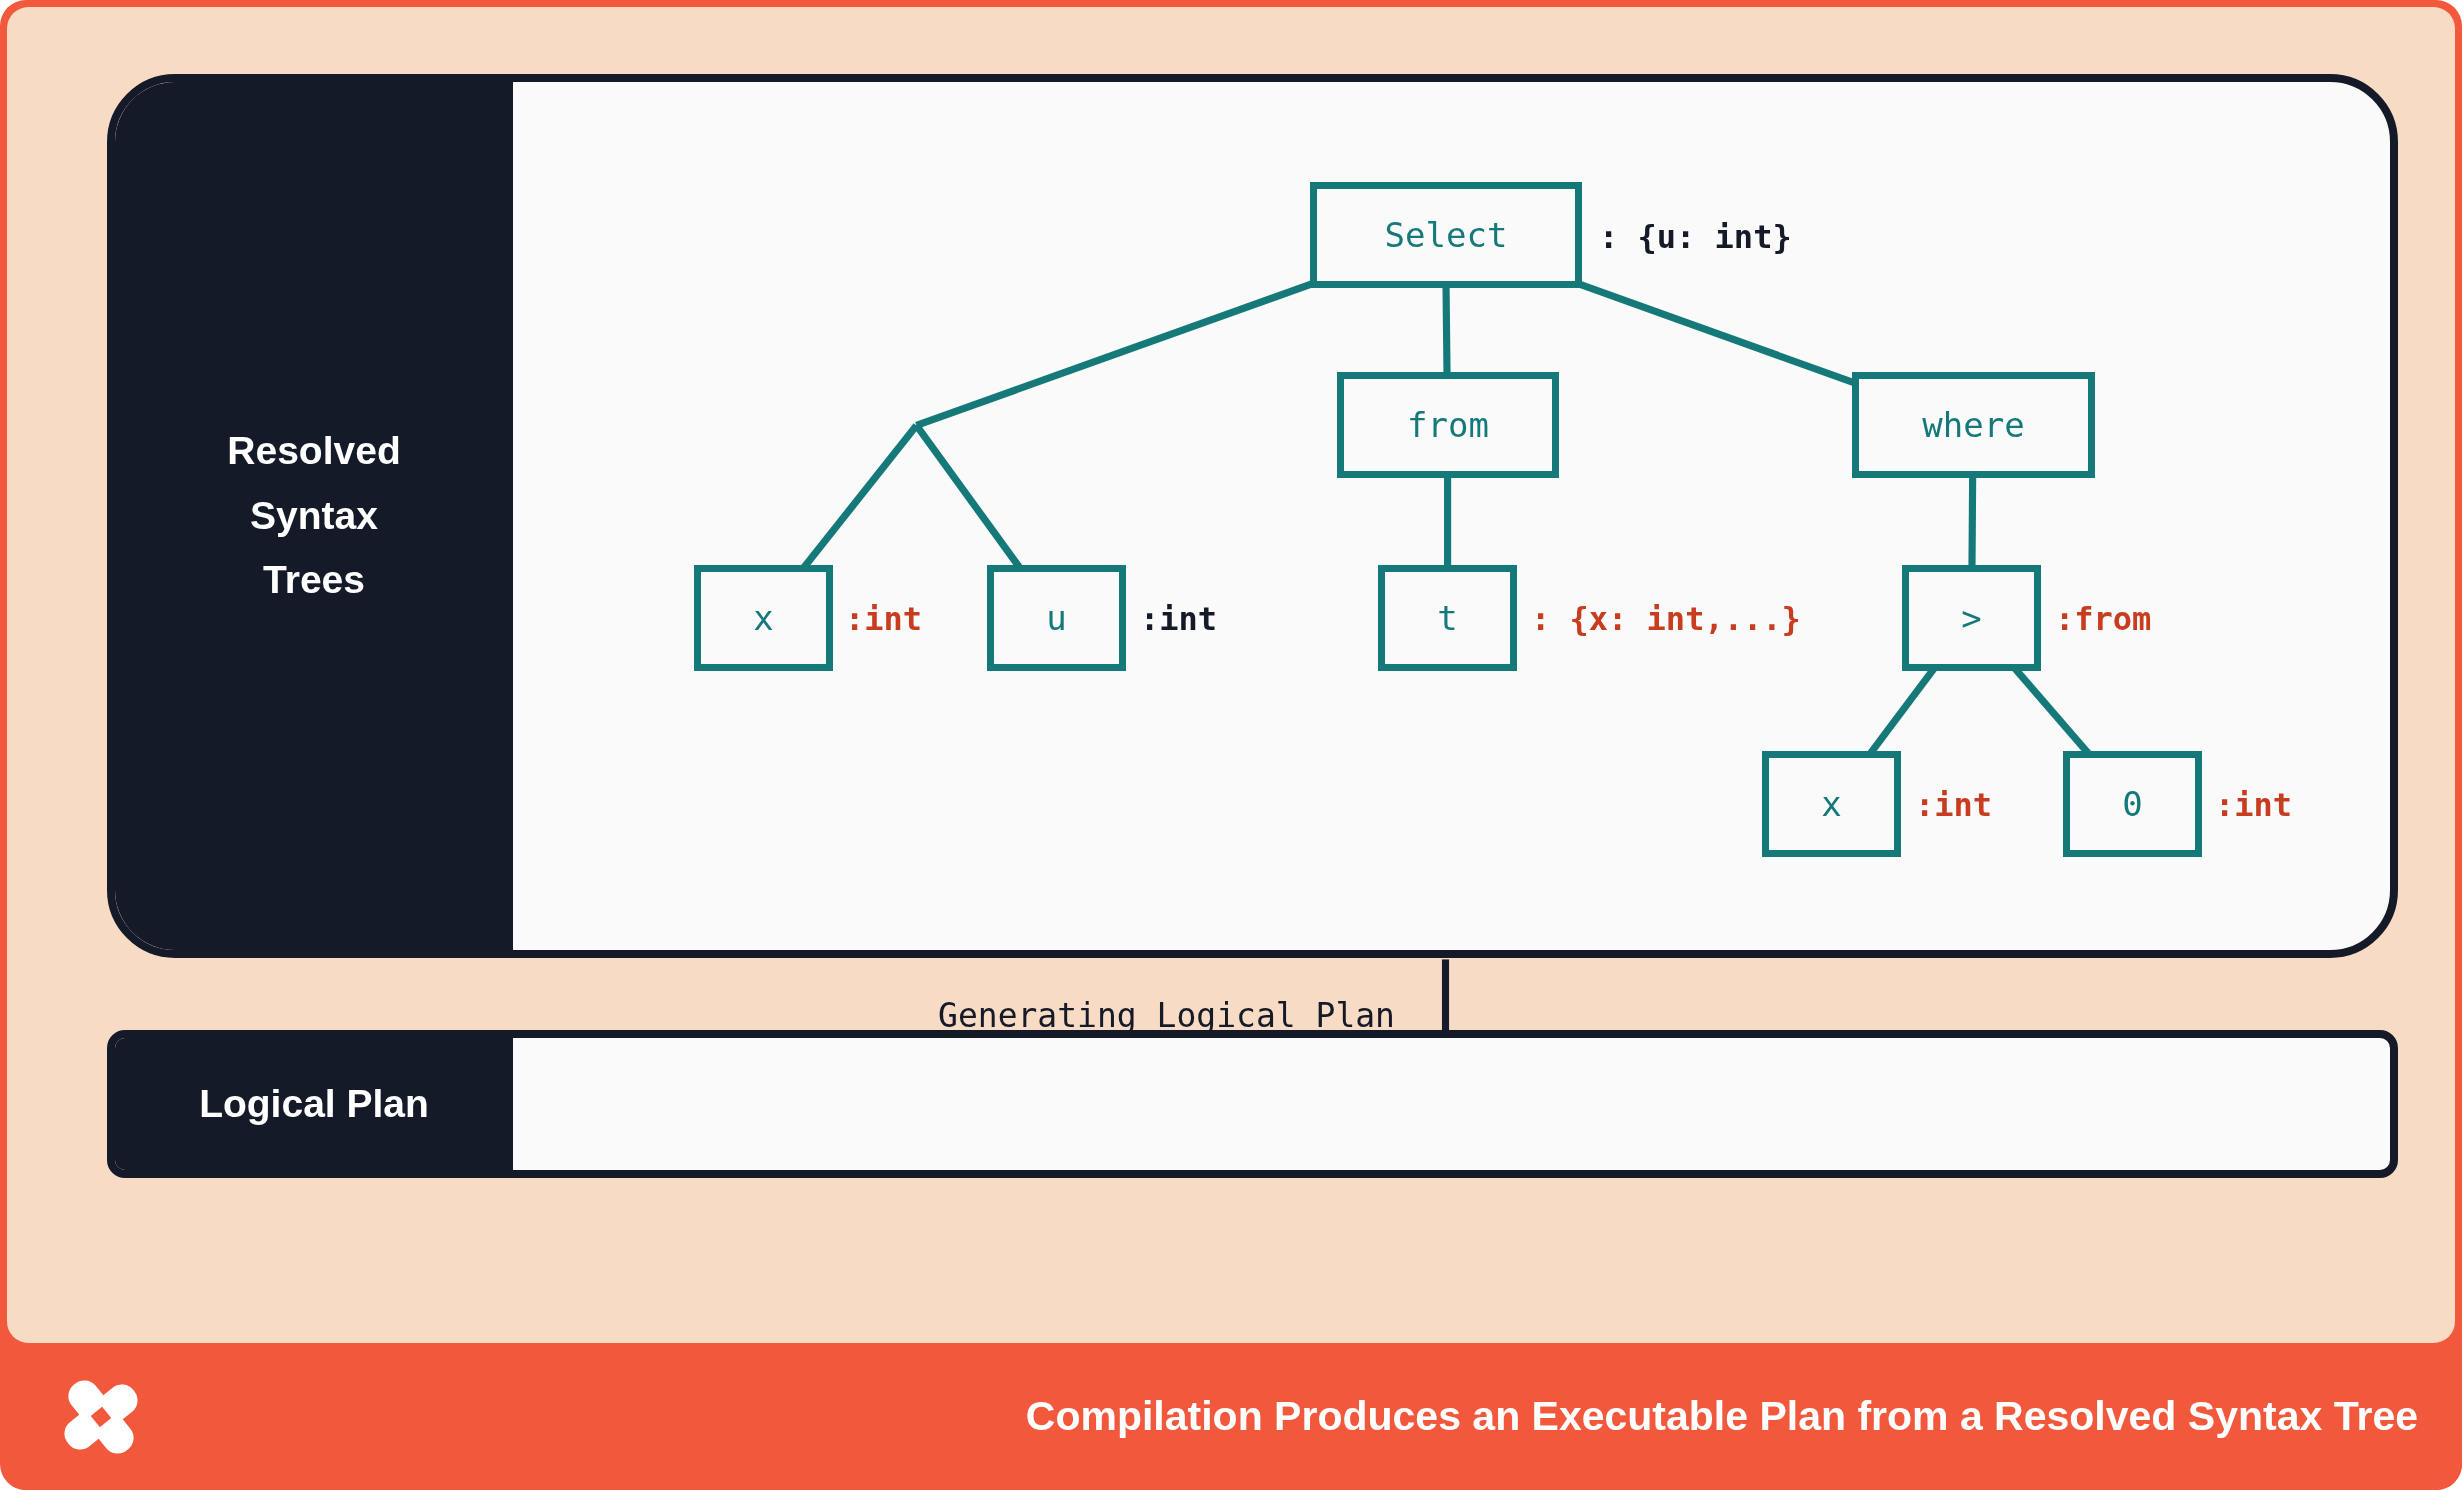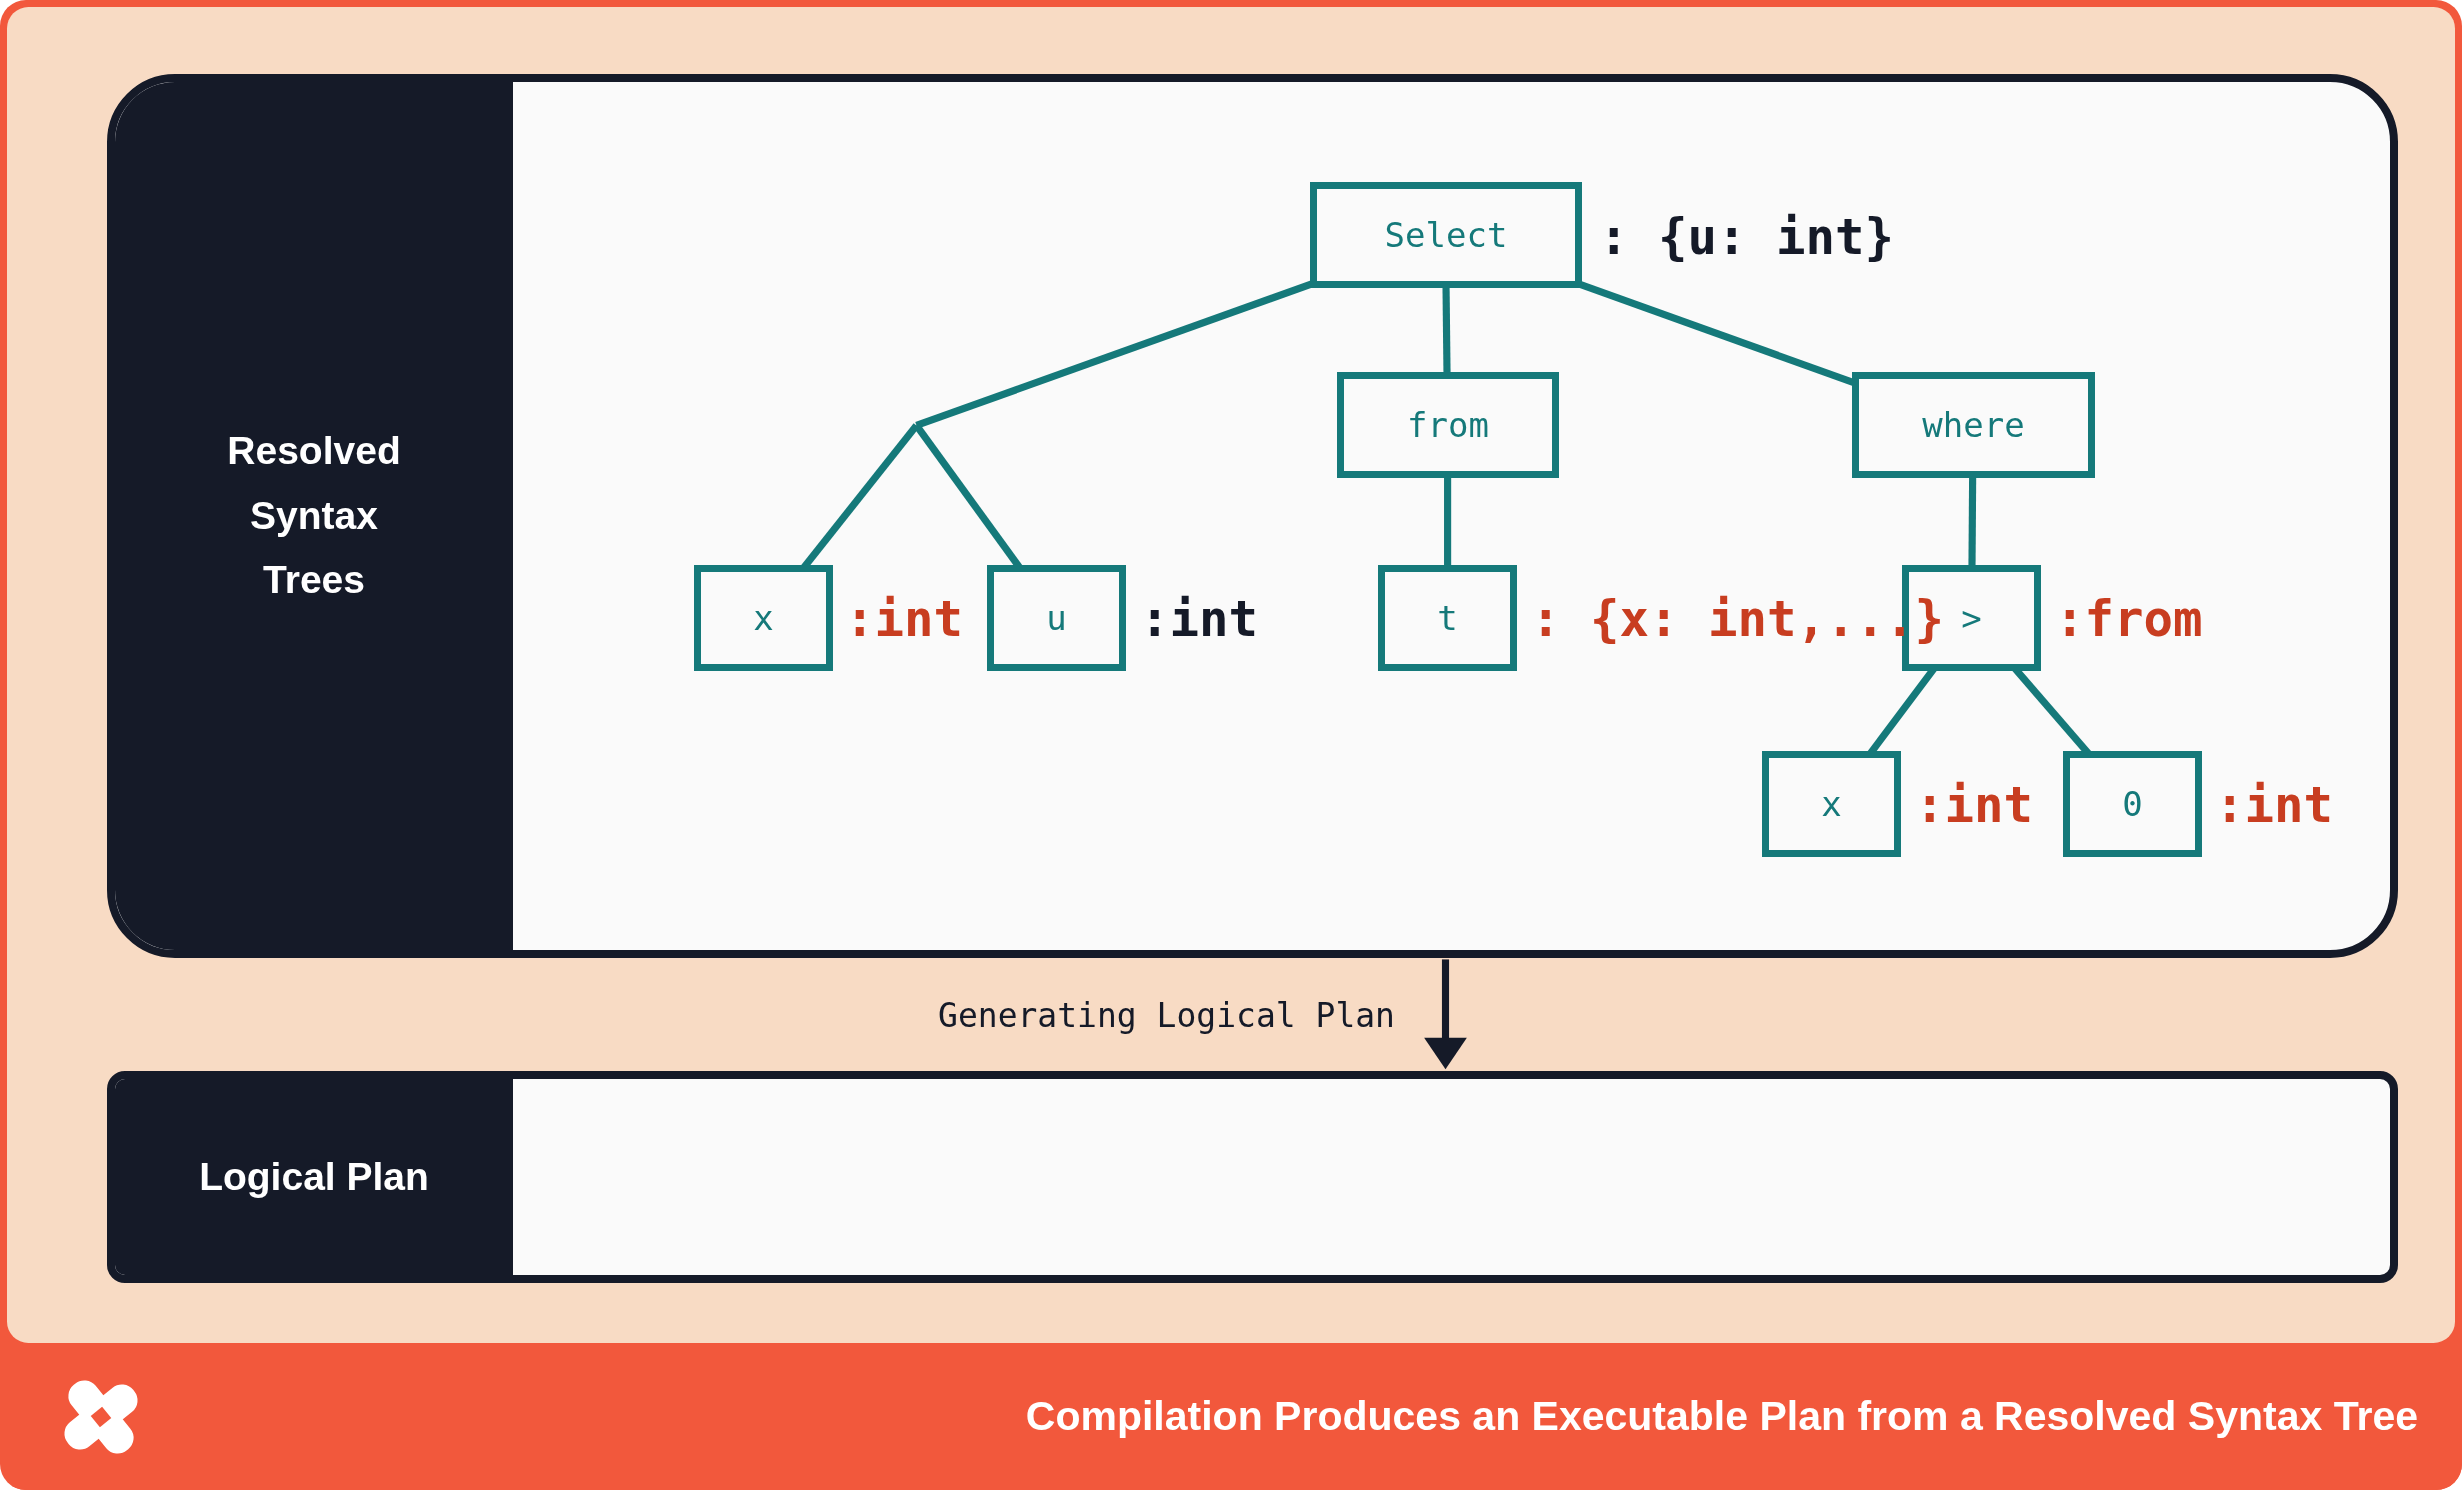--- a/index.html
+++ b/index.html
@@ -16,21 +16,21 @@
     position:absolute; left:7.1px; top:7.1px; width:2448px; height:1336px;
     background:var(--peach); border-radius:21.4px;
   }
   
   .panel{
     position:absolute; left:107px; width:2291px; box-sizing:border-box;
     background:var(--paper); border:8.6px solid var(--navy); border-radius:68px;
     overflow:hidden;
   }
   .top-panel{ top:74px; height:884px; }
-  .plan-panel{ top:1071px; height:212px;border-radius:18px; }
+  .plan-panel{ top:1030px; height:148px;border-radius:18px; }
   .panel-sidebar{
     position:absolute; left:0; top:0; bottom:0; width:398px;
     background:var(--navy); display:flex; align-items:center; justify-content:center;
   }
   .sidebar-label{
     color:var(--white); font-weight:700; font-size:39px; line-height:1.66;
     text-align:center; width:236px;
   }
   .plan-steps{
     position:absolute; left:475px; top:50%; transform:translateY(-50%);
@@ -41,21 +41,21 @@
   .edges{ position:absolute; left:0; top:0; color:var(--teal); }
   .node{
     position:absolute; box-sizing:border-box; border:7.9px solid var(--teal);
     background:var(--paper); display:flex; align-items:center; justify-content:center;text-align:center;
   }
   .node-label{
     font-family:"DejaVu Sans Mono", monospace; font-size:34px; color:var(--teal);
   }
   .ann{
     position:absolute; transform:translateY(-50%); white-space:pre;
-    font-family:"DejaVu Sans Mono", monospace; font-weight:700; font-size:49px;
+    font-family:"DejaVu Sans Mono", monospace; font-weight:700; font-size:32px;
   }
   .ann-navy{ color:var(--navy); }
   .ann-red{ color:var(--red); }
   #n-select{left:1310px;top:182px;width:272px;height:106px}
   #n-as{left:833px;top:372px;width:168px;height:106px}
   #n-from{left:1337px;top:372px;width:222px;height:106px}
   #n-where{left:1852px;top:372px;width:243px;height:106px}
   #n-x1{left:694px;top:565px;width:139px;height:106px}
   #n-u{left:987px;top:565px;width:139px;height:106px}
   #n-t{left:1378px;top:565px;width:139px;height:106px}

